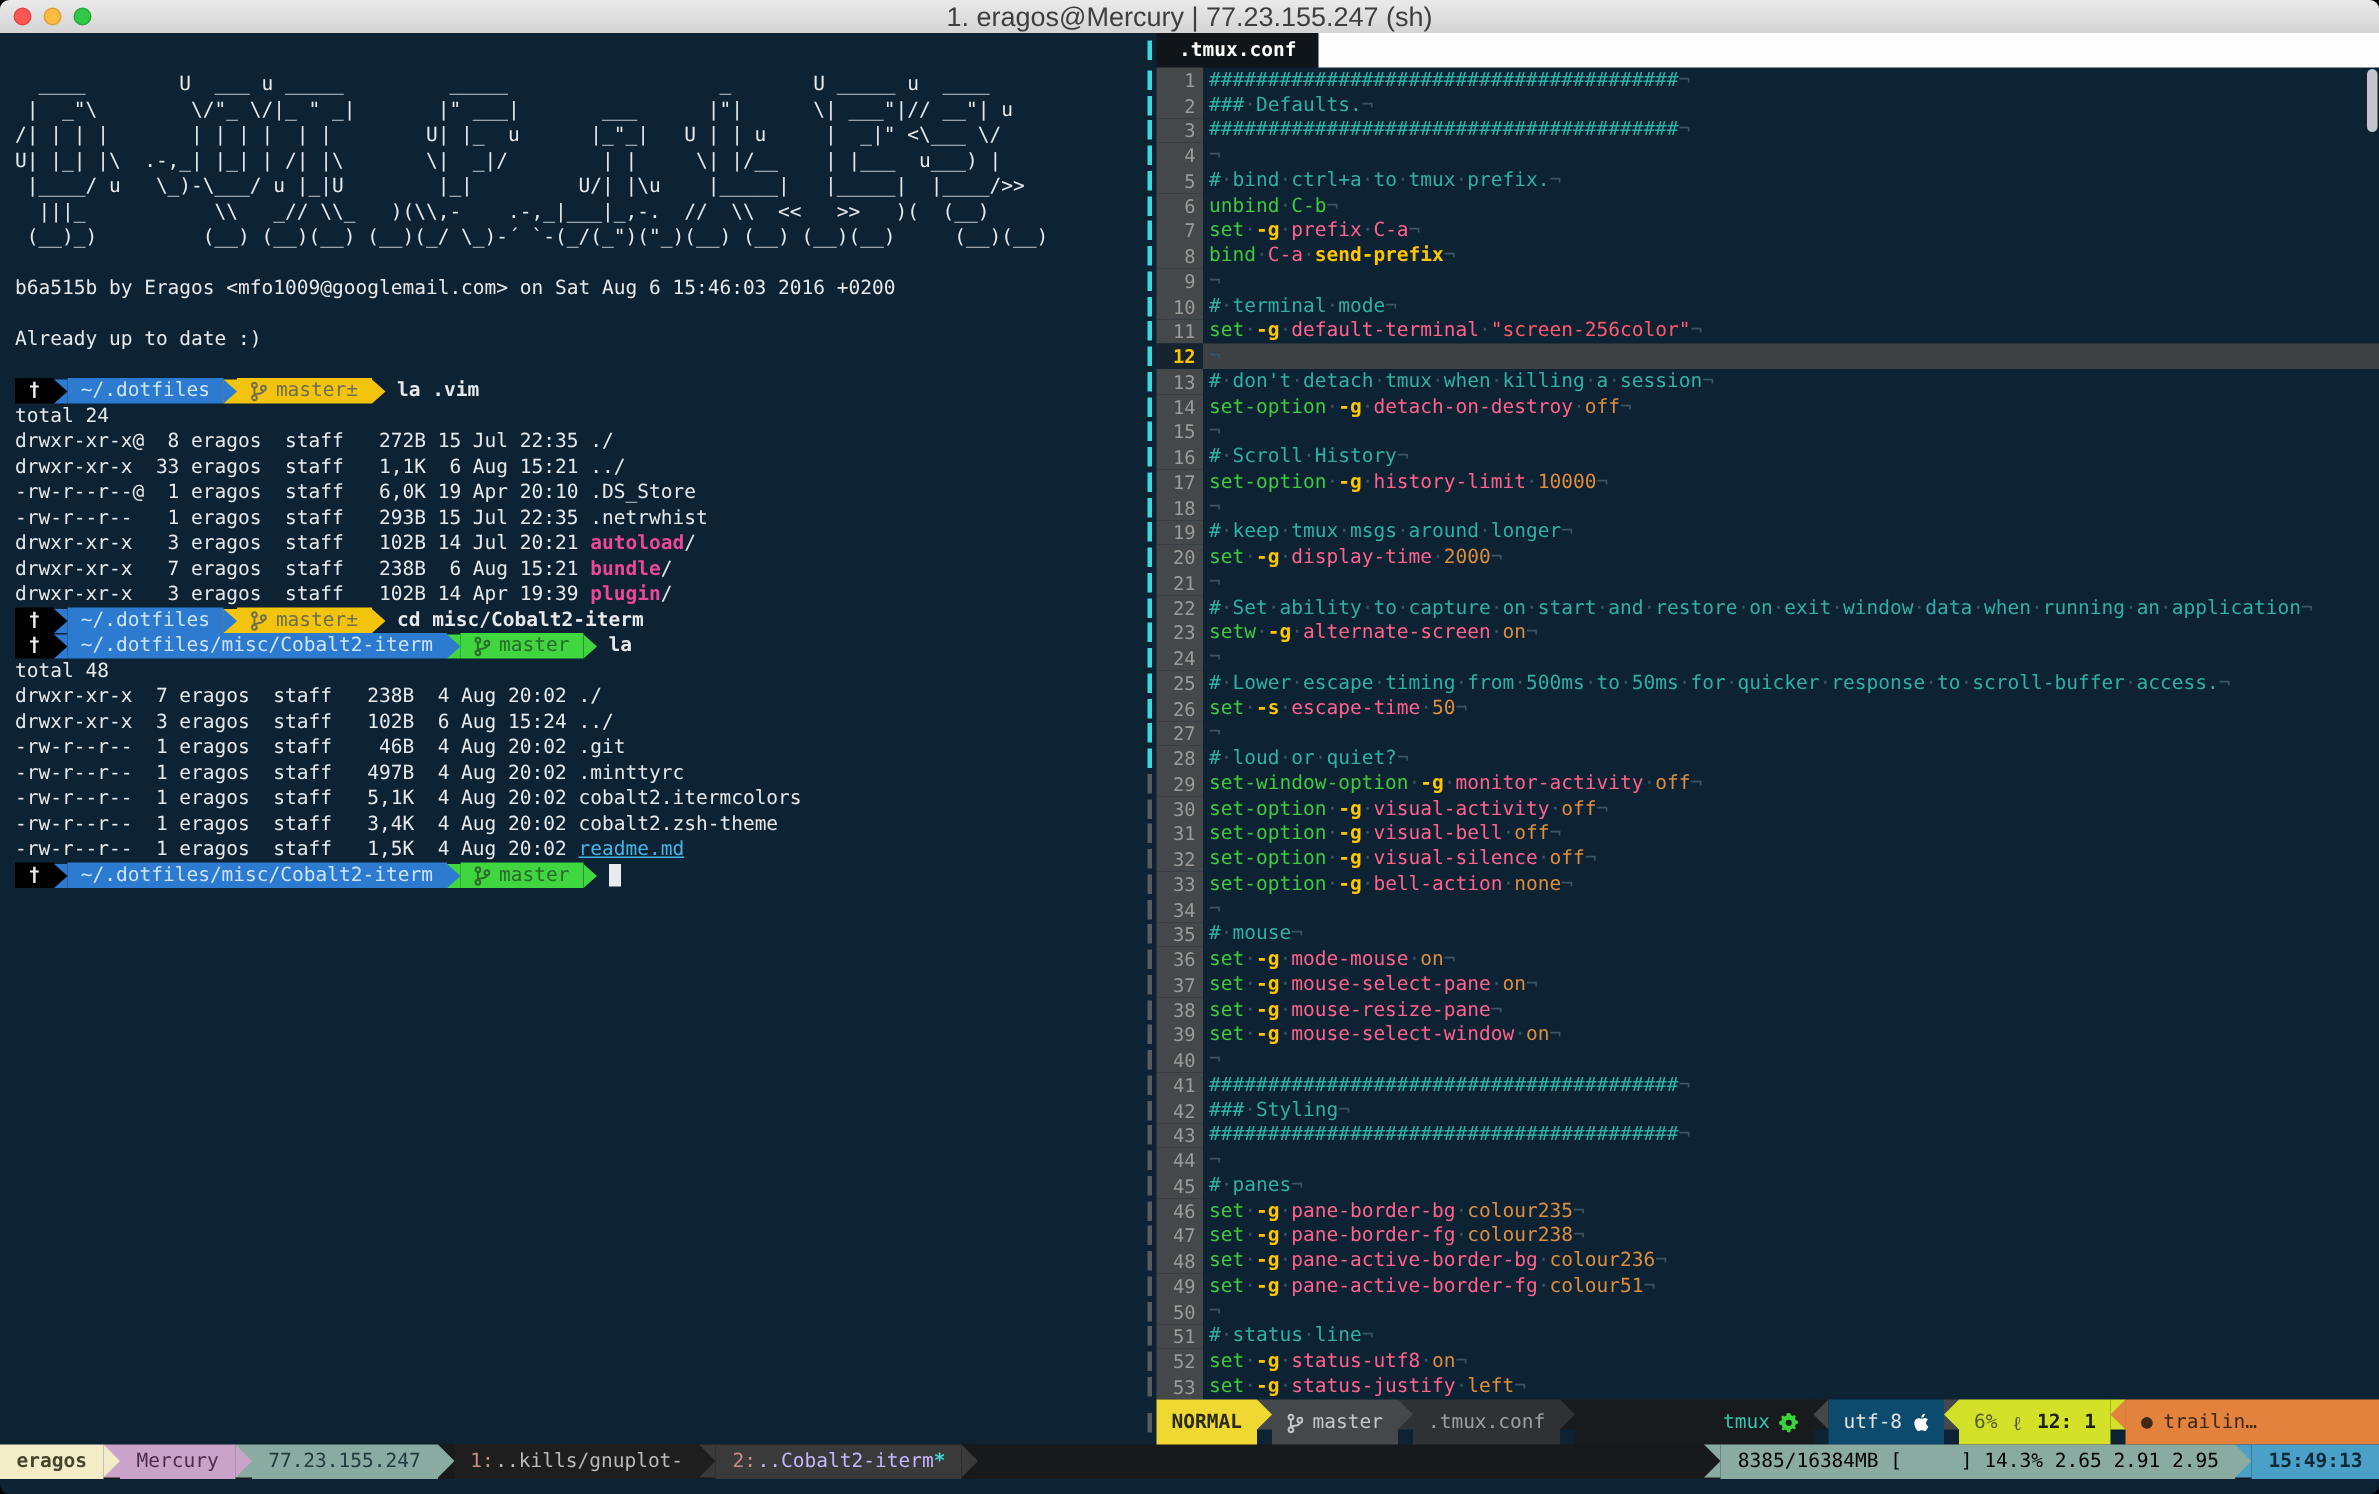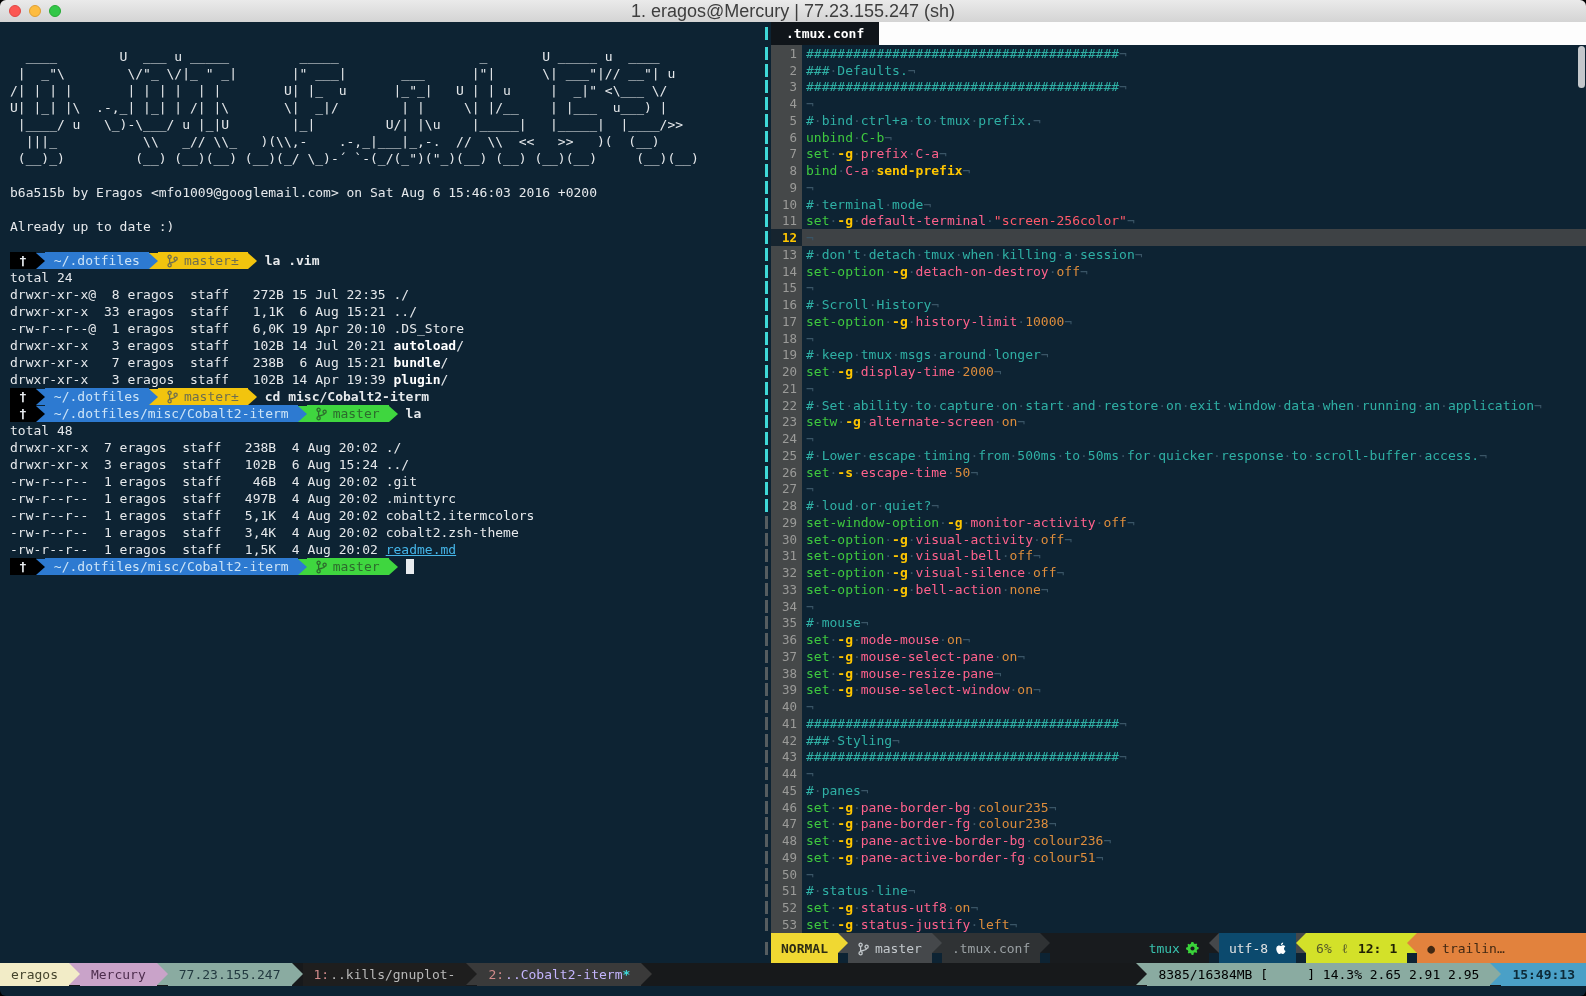--- a/index.html
+++ b/index.html
@@ -24,21 +24,21 @@
   .ascii{margin:0 0 17px 0;font:13px/17px "DejaVu Sans Mono",monospace;color:#e6e9ec;white-space:pre;}
   .tline{height:17px;line-height:17px;margin-bottom:17px;white-space:pre;}
   .prompt{height:17px;display:flex;align-items:center;}
   .pseg{display:inline-flex;align-items:center;height:17px;padding:0 9px;white-space:pre;}
   .cmd{padding-left:8px;font-weight:bold;white-space:pre;}
   .cursor{display:inline-block;width:8px;height:15px;background:#e8ecef;margin-left:8px;}
   .lrow{height:17px;line-height:17px;white-space:pre;}
   .total{height:17px;line-height:17px;margin:0;}
   .meta{white-space:pre;color:#e6e9ec;}
   .fname.plain{color:#e6e9ec;}
-  .fname.dir{color:#ffffff;font-weight:bold;}
+  .fname.dir{color:#ec4899;font-weight:bold;}
   .fname.link{color:#45b5e8;text-decoration:underline;}
   
   .arr{width:0;height:0;display:inline-block;flex:0 0 auto;}
   
   .pane-right{position:absolute;left:762px;top:0;right:0;bottom:0;}
   .tabline{display:flex;height:23px;align-items:stretch;}
   .sign{flex:0 0 9px;display:flex;align-items:center;height:100%;}
   .sign i{display:block;width:3px;height:13px;background:#565d60;margin-left:3px;}
   .sign.mod i{background:#3fd8d8;}
   .tab{background:#10151a;color:#fff;font-weight:bold;display:flex;align-items:center;
@@ -111,20 +111,21 @@
                 </g>
               </svg></span>master±</span>
           <span class="arr" style="border-top: 8.5px solid transparent; border-bottom: 8.5px solid transparent; border-left: 9px solid rgb(242, 196, 14); background: rgb(13, 35, 51);"></span>
           <span class="cmd">la .vim</span>
         </div>
       <div>
           <div class="total">total 24</div>
           <div class="lrow"><span class="meta">drwxr-xr-x@  8 eragos  staff   272B 15 Jul 22:35 </span><span class="fname plain">./</span></div>
           <div class="lrow"><span class="meta">drwxr-xr-x  33 eragos  staff   1,1K  6 Aug 15:21 </span><span class="fname plain">../</span></div>
           <div class="lrow"><span class="meta">-rw-r--r--@  1 eragos  staff   6,0K 19 Apr 20:10 </span><span class="fname plain">.DS_Store</span></div>
+          <div class="lrow"><span class="meta">-rw-r--r--   1 eragos  staff   293B 15 Jul 22:35 </span><span class="fname plain">.netrwhist</span></div>
           <div class="lrow"><span class="meta">drwxr-xr-x   3 eragos  staff   102B 14 Jul 20:21 </span><span class="fname dir">autoload</span><span class="meta">/</span></div>
           <div class="lrow"><span class="meta">drwxr-xr-x   7 eragos  staff   238B  6 Aug 15:21 </span><span class="fname dir">bundle</span><span class="meta">/</span></div>
           <div class="lrow"><span class="meta">drwxr-xr-x   3 eragos  staff   102B 14 Apr 19:39 </span><span class="fname dir">plugin</span><span class="meta">/</span></div>
         </div>
       <div class="prompt">
           <span class="pseg" style="background: rgb(0, 0, 0); color: rgb(232, 236, 239); font-weight: bold;">†</span>
           <span class="arr" style="border-top: 8.5px solid transparent; border-bottom: 8.5px solid transparent; border-left: 9px solid rgb(0, 0, 0); background: rgb(45, 122, 209);"></span>
           <span class="pseg" style="background: rgb(45, 122, 209); color: rgb(205, 228, 247);">~/.dotfiles</span>
           <span class="arr" style="border-top: 8.5px solid transparent; border-bottom: 8.5px solid transparent; border-left: 9px solid rgb(45, 122, 209); background: rgb(242, 196, 14);"></span>
           <span class="pseg" style="background: rgb(242, 196, 14); color: rgb(110, 110, 80);"><span style="margin-right: 6px;"><svg width="11" height="14" viewBox="0 0 11 14">
@@ -594,21 +595,21 @@
                 <path fill="#ffffff" d="M11.5 8.3c0-1.8 1.5-2.7 1.6-2.8-.9-1.3-2.2-1.4-2.7-1.5-1.1-.1-2.2.7-2.8.7-.6 0-1.5-.7-2.4-.6-1.2 0-2.4.7-3 1.8-1.3 2.2-.3 5.5.9 7.3.6.9 1.3 1.9 2.3 1.8.9 0 1.3-.6 2.4-.6 1.1 0 1.4.6 2.4.6 1 0 1.6-.9 2.2-1.8.7-1 1-2 1-2.1 0 0-1.9-.7-1.9-2.8zM9.7 2.6c.5-.6.8-1.5.7-2.3-.7 0-1.6.5-2.1 1.1-.5.5-.9 1.4-.8 2.2.8.1 1.7-.4 2.2-1z"></path>
               </svg></span></span>
           <span class="arr" style="border-top: 10px solid transparent; border-bottom: 10px solid transparent; border-right: 10px solid rgb(211, 225, 41); background: rgb(69, 72, 75);"></span>
           <span class="sl-seg" style="background: rgb(211, 225, 41); color: rgb(85, 88, 43);"><span style="margin-right: 10px;">6%</span><span style="margin-right: 10px;">ℓ</span><span style="font-weight: bold; color: rgb(31, 32, 5); margin-right: 8px;">12:</span><span style="font-weight: bold; color: rgb(31, 32, 5);">1</span></span>
           <span class="arr" style="border-top: 10px solid transparent; border-bottom: 10px solid transparent; border-right: 10px solid rgb(226, 130, 61); background: rgb(211, 225, 41);"></span>
           <span class="sl-seg" style="background: rgb(226, 130, 61); color: rgb(64, 40, 19); flex: 1 1 0%;"><span style="margin-right: 7px;">●</span>trailin…</span>
         </div>
     </div>
 
     <div id="tmuxbar">
-        <span class="tb-seg" style="background: rgb(242, 236, 199); color: rgb(69, 69, 45); font-weight: normal;">eragos</span>
+        <span class="tb-seg" style="background: rgb(242, 236, 199); color: rgb(69, 69, 45); font-weight: bold;">eragos</span>
         <span class="arr" style="border-top: 11.5px solid transparent; border-bottom: 11.5px solid transparent; border-left: 11px solid rgb(242, 236, 199); background: rgb(201, 163, 201);"></span>
         <span class="tb-seg" style="background: rgb(201, 163, 201); color: rgb(77, 45, 77);">Mercury</span>
         <span class="arr" style="border-top: 11.5px solid transparent; border-bottom: 11.5px solid transparent; border-left: 11px solid rgb(201, 163, 201); background: rgb(138, 171, 161);"></span>
         <span class="tb-seg" style="background: rgb(138, 171, 161); color: rgb(35, 58, 64);">77.23.155.247</span>
         <span class="arr" style="border-top: 11.5px solid transparent; border-bottom: 11.5px solid transparent; border-left: 11px solid rgb(138, 171, 161); background: rgb(23, 25, 27);"></span>
         <span class="tb-seg" style="background: rgb(30, 30, 30);"><span style="color: rgb(207, 138, 138); margin-right: 1px;">1:</span><span style="color: rgb(185, 185, 185);">..kills/gnuplot-</span></span>
         <span class="arr" style="border-top: 11.5px solid transparent; border-bottom: 11.5px solid transparent; border-left: 11px solid rgb(30, 30, 30); background: rgb(58, 58, 58);"></span>
         <span class="tb-seg" style="background: rgb(58, 58, 58);"><span style="color: rgb(207, 138, 138); margin-right: 1px;">2:</span><span style="color: #c4b5fd; font-weight: normal;">..Cobalt2-iterm</span><span style="color: rgb(63, 216, 216); font-weight: bold;">*</span></span>
         <span class="arr" style="border-top: 11.5px solid transparent; border-bottom: 11.5px solid transparent; border-left: 11px solid rgb(58, 58, 58); background: rgb(23, 25, 27);"></span>
         <span class="tb-spacer"></span>

